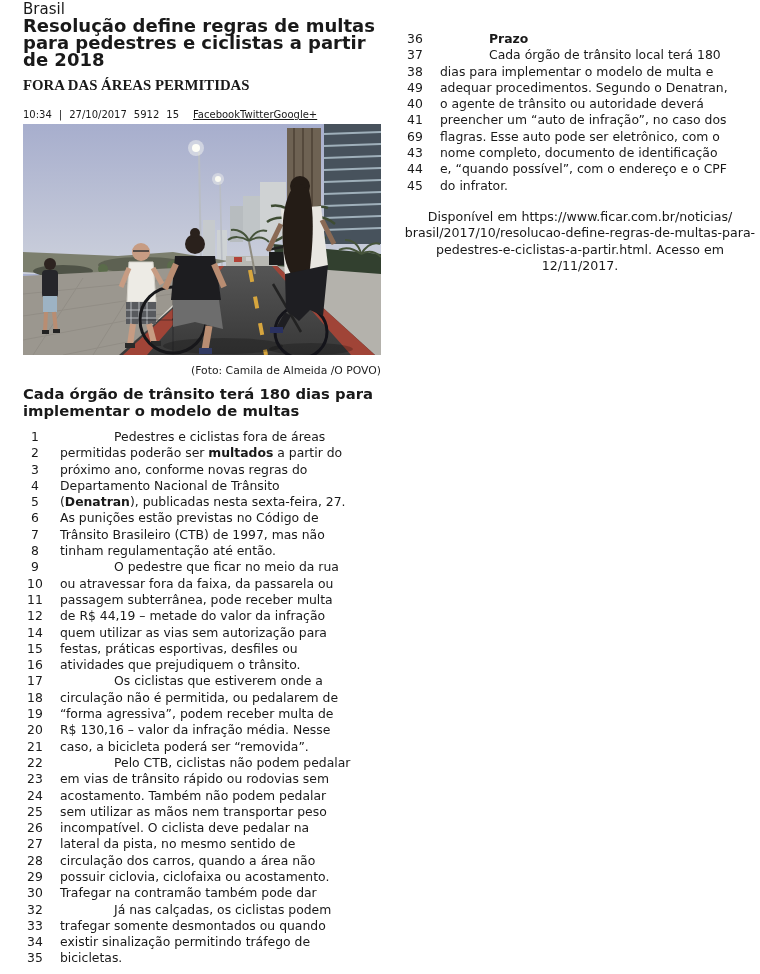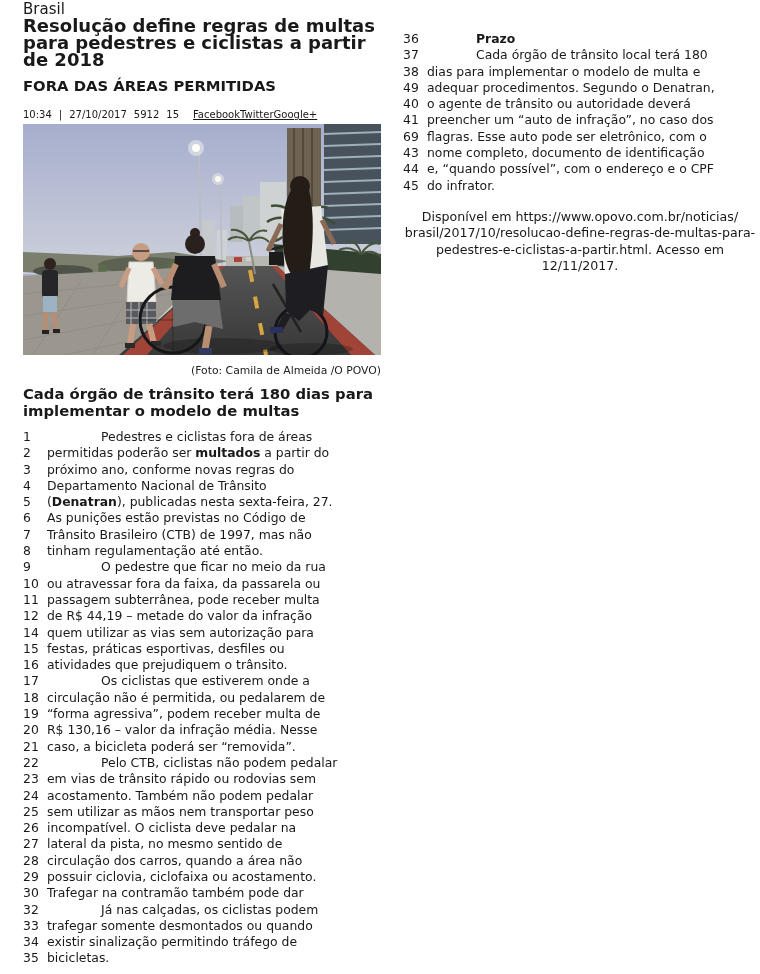--- a/index.html
+++ b/index.html
@@ -2,33 +2,33 @@
 <html><head>
 <meta charset="utf-8">
 <style>
   html,body{margin:0;padding:0;background:#ffffff;overflow:hidden;}
   body{width:760px;height:974px;position:relative;
        font-family:"DejaVu Sans","Liberation Sans",sans-serif;color:#191919;}
   .col-left{position:absolute;left:23px;top:2px;width:358px;}
   .col-right{position:absolute;left:403px;top:22px;width:354px;}
   .section{font-size:15px;line-height:15px;}
   .title{font-size:18px;font-weight:bold;line-height:16.8px;margin:1px 0 0 0;}
-  .kicker{font-size:14.8px;font-weight:bold;line-height:17px;margin:9px 0 0 0;}
+  .kicker{font-size:14.8px;font-weight:bold;line-height:17px;margin:9px 0 0 0;font-family:Liberation Serif, serif;}
   .meta{margin-top:15px;font-size:10px;white-space:nowrap;}
   .meta .sep{margin:0 7px;}
   .meta .cnt{margin-left:7px;}
   .meta .social{margin-left:14px;}
   .meta .slink{text-decoration:underline;color:#191919;cursor:pointer;}
   .photo{margin-top:4px;width:358px;height:231px;overflow:hidden;background:#aab1ce;}
   .photo svg{display:block;}
   .credit{font-size:10.8px;line-height:13px;text-align:right;margin-top:9px;color:#222;}
   .subtitle{font-size:14.8px;font-weight:bold;line-height:16.8px;margin-top:9px;}
   .lines{margin-top:9px;}
   .line{display:flex;font-size:12.4px;line-height:16.3px;white-space:nowrap;}
-  .line .num{flex:0 0 24px;width:24px;text-align:left;}
+  .line .num{flex:0 0 24px;width:24px;text-align:center;margin-right:13px;}
   .line .txt{display:block;}
   .line.indent .txt{padding-left:54px;}
   .col-right .line.indent .txt{padding-left:49px;}
   .source{margin-top:15px;font-size:12.6px;line-height:16.5px;text-align:center;}
 </style>
 </head>
 <body>
 
 <div class="col-left">
   <div class="section">Brasil</div>
@@ -387,17 +387,17 @@
       <div class="line">
         <span class="num">44</span>
         <span class="txt"><span>e, “quando possível”, com o endereço e o CPF</span></span>
       </div>
       <div class="line">
         <span class="num">45</span>
         <span class="txt"><span>do infrator.</span></span>
       </div>
     </div>
   <div class="source">
-    <div>Disponível em https://www.opovo.com.br/noticias/</div>
+    <div>Disponível em https://www.ficar.com.br/noticias/</div>
     <div>brasil/2017/10/resolucao-define-regras-de-multas-para-</div>
     <div>pedestres-e-ciclistas-a-partir.html. Acesso em 12/11/2017.</div>
   </div>
 </div>
 
 </body></html>

